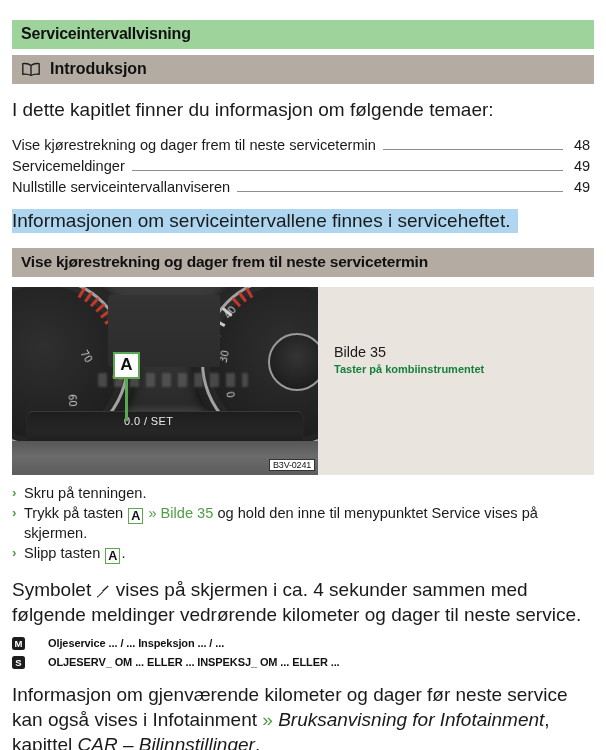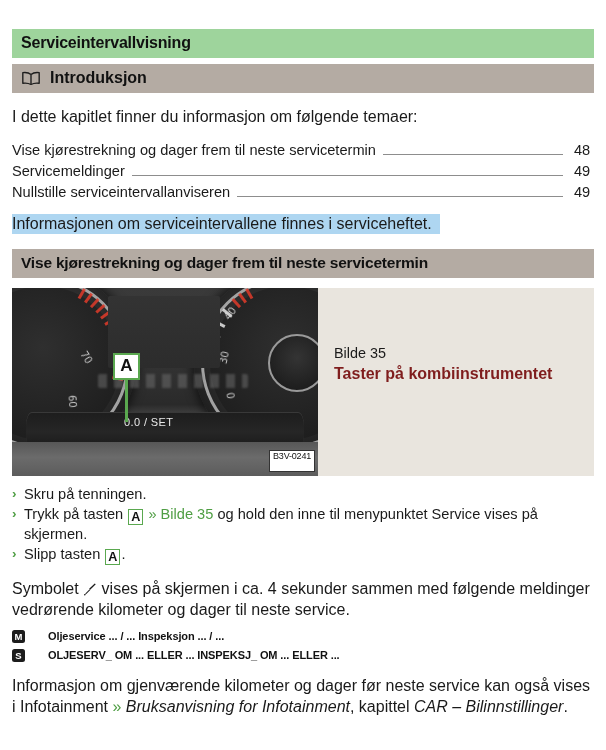--- a/index.html
+++ b/index.html
@@ -17,21 +17,21 @@
   .page {
     position: relative;
     width: 606px;
     height: 750px;
     box-sizing: border-box;
     padding: 0 12px;
   }
 
   
   .chapter-bar {
-    margin-top: 29px;
+    margin-top: 20px;
     background: #9ed49c;
     padding: 5px 9px 6px 9px;
     font-size: 16px;
     font-weight: bold;
     letter-spacing: -0.2px;
     color: #111;
   }
   .intro-bar {
     margin-top: 6px;
     background: #b4aba3;
@@ -54,21 +54,21 @@
     background: #b4aba3;
     padding: 5px 9px 6px 9px;
     font-size: 15.5px;
     font-weight: bold;
     letter-spacing: -0.2px;
     color: #111;
   }
 
   
   .para {
-    font-size: 16px;
+    font-size: 19px;
     line-height: 1.33;
     margin: 13px 0 0 0;
     color: #1a1a1a;
   }
   .para.tight { margin-top: 11px; }
 
   .highlight {
     background: #aed6f1;
     display: inline;
     padding: 1px 8px 2px 0;
@@ -231,40 +231,40 @@
     width: 3px; height: 42px;
     background: #5aa84f;
   }
   .photo-code {
     position: absolute;
     right: 3px; bottom: 4px;
     background: #ffffff;
     border: 1px solid #333;
     color: #111;
     font-size: 9px;
-    padding: 0px 3px 10px 3px;
+    padding: 0px 3px 0 3px;
     font-family: "Liberation Sans", sans-serif;
     letter-spacing: -0.2px;
   }
   .figure-caption {
     flex: 1 1 auto;
     background: #e9e5de;
     padding: 20px 0 0 16px;
     box-sizing: border-box;
     margin-top: 36px;
   }
   .cap-num {
     font-size: 14.4px;
     color: #1a1a1a;
     line-height: 1.35;
   }
   .cap-title {
-    font-size: 16px;
-    font-weight: bold;
-    color: #7f1d1d;
+    font-size: 11px;
+    font-weight: bold;
+    color: #15803d;
     line-height: 1.35;
   }
 
   
   .steps {
     margin-top: 9px;
   }
   .step {
     display: flex;
     font-size: 14.6px;

